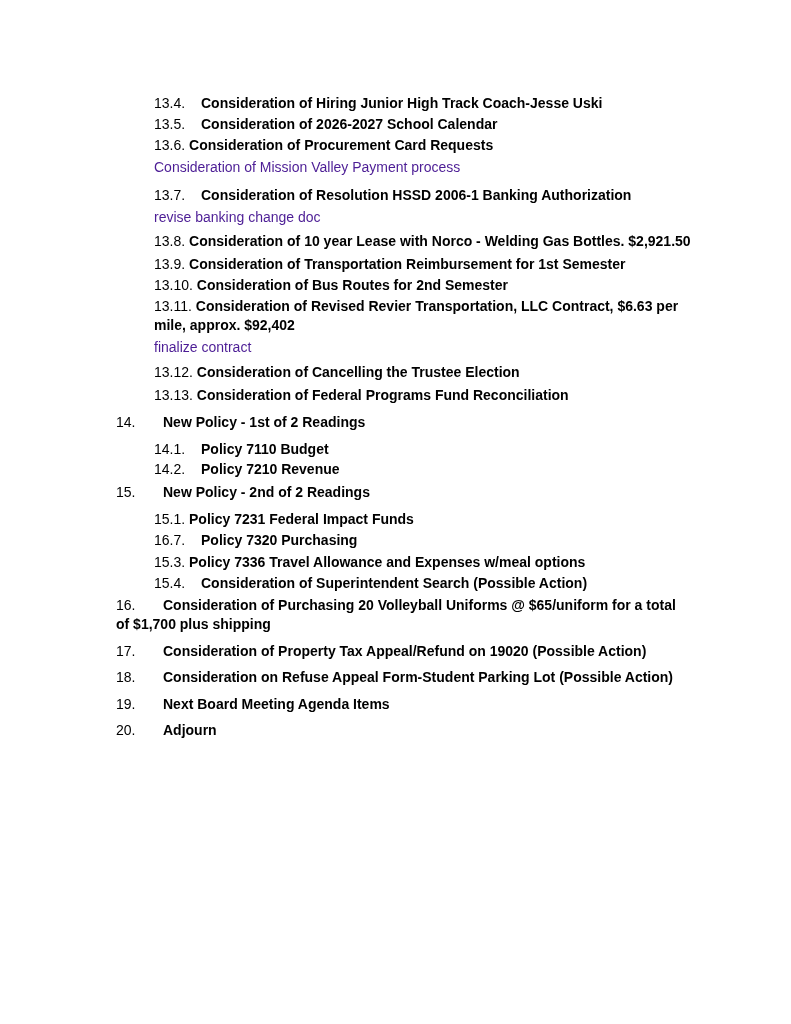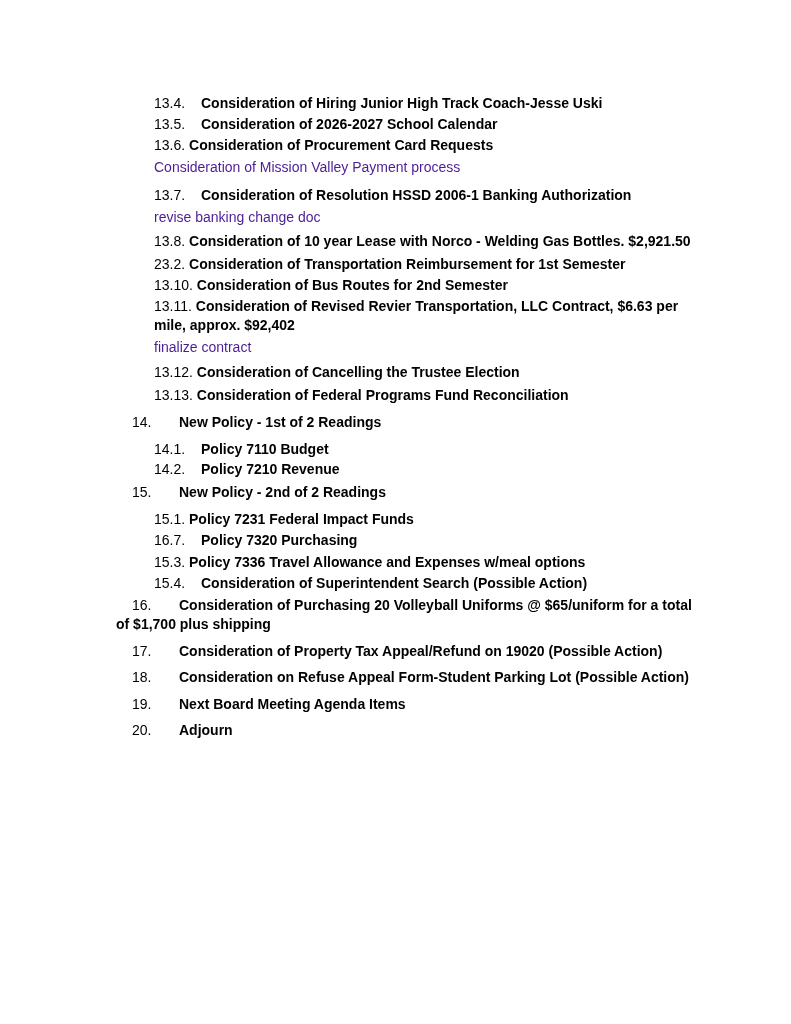--- a/index.html
+++ b/index.html
@@ -5,21 +5,21 @@
   html, body { margin: 0; padding: 0; background: #ffffff; }
   body { width: 791px; height: 1024px; position: relative; overflow: hidden;
          font-family: "Liberation Sans", "DejaVu Sans", sans-serif; color: #000; }
   .line { position: absolute; font-size: 14px; line-height: 18px; white-space: nowrap; }
   .num { font-weight: normal; }
   .title { font-weight: bold; }
   .note { color: #4c1d95; font-weight: normal; }
   .l2 { left: 139px; margin-left: 15px; }
   .l1 { left: 116px; }
   .tab2 { display: inline-block; width: 47px; }
-  .tab1 { display: inline-block; width: 47px; margin-left: 16px; }
+  .tab1 { display: inline-block; width: 47px; }
 </style>
 </head>
 <body>
 
 <div>
 
   <div class="line l2" style="top:94px">
     <span class="num tab2">13.4.</span><span class="title">Consideration of Hiring Junior High Track Coach-Jesse Uski</span>
   </div>
   <div class="line l2" style="top:115px">
@@ -32,21 +32,21 @@
 
   <div class="line l2" style="top:186px">
     <span class="num tab2">13.7.</span><span class="title">Consideration of Resolution HSSD 2006-1 Banking Authorization</span>
   </div>
   <div class="line l2 note" style="top:208px">revise banking change doc</div>
 
   <div class="line l2" style="top:232px">
     <span class="num">13.8.</span> <span class="title">Consideration of 10 year Lease with Norco - Welding Gas Bottles. $2,921.50</span>
   </div>
   <div class="line l2" style="top:255px">
-    <span class="num">23.2.</span> <span class="title">Consideration of Transportation Reimbursement for 1st Semester</span>
+    <span class="num">13.9.</span> <span class="title">Consideration of Transportation Reimbursement for 1st Semester</span>
   </div>
   <div class="line l2" style="top:276px">
     <span class="num">13.10.</span> <span class="title">Consideration of Bus Routes for 2nd Semester</span>
   </div>
   <div class="line l2" style="top:297px">
     <span class="num">13.11.</span> <span class="title">Consideration of Revised Revier Transportation, LLC Contract, $6.63 per</span>
   </div>
   <div class="line l2 title" style="top:316px">mile, approx. $92,402</div>
   <div class="line l2 note" style="top:338px">finalize contract</div>
 

